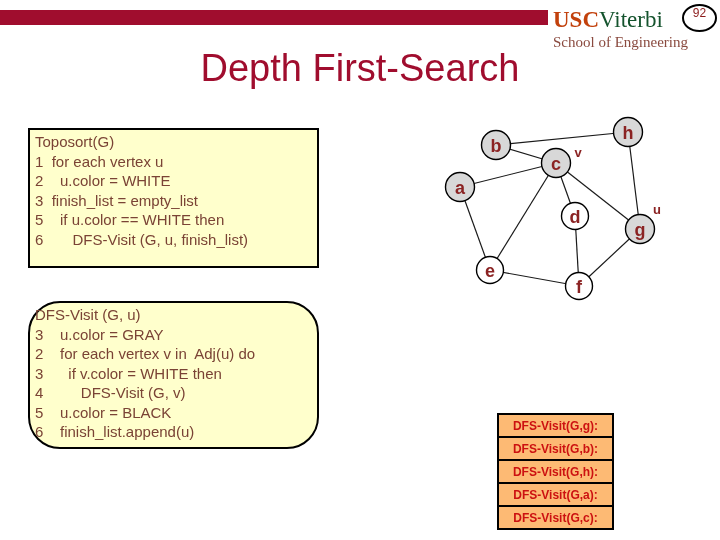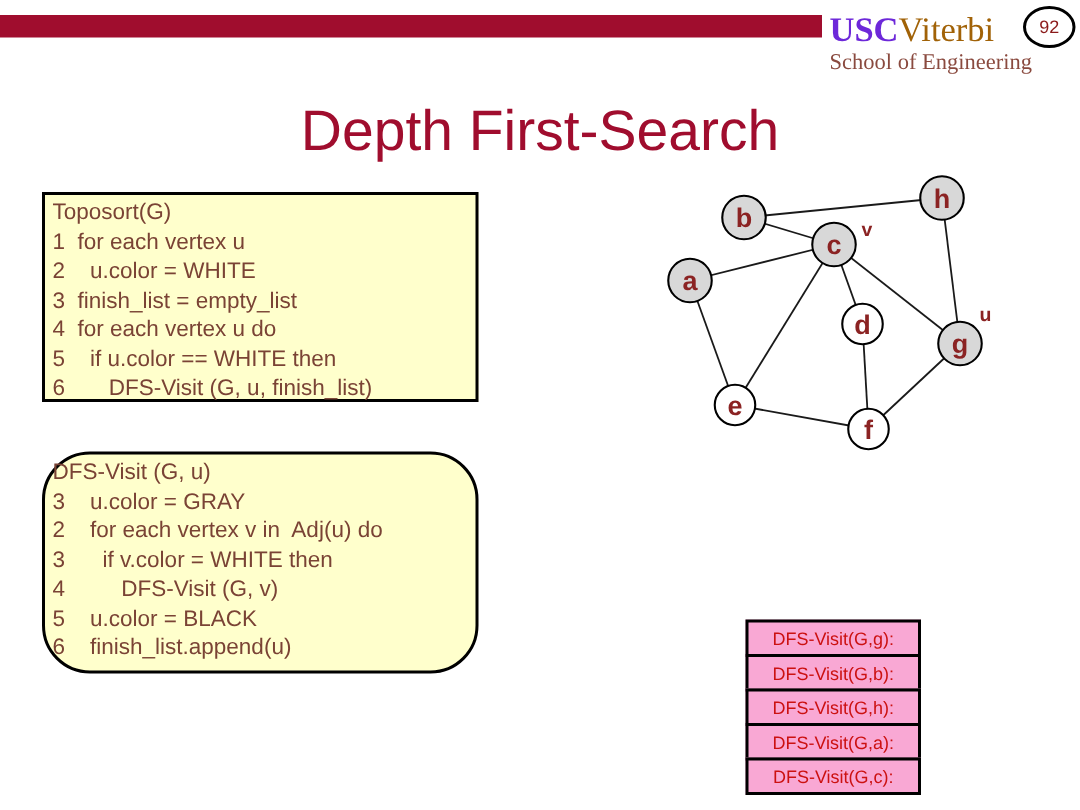--- a/index.html
+++ b/index.html
@@ -7,36 +7,36 @@
     width:720px; height:540px; background:#ffffff; position:relative;
     overflow:hidden; font-family:"Liberation Sans", sans-serif;
   }
 
   
   .topbar { position:absolute; left:0; top:10px; width:548px; height:15px; background:#A00D2E; }
 
   
   .logo { position:absolute; left:553px; top:7px; width:137px; }
   .logo-main { font-family:"Liberation Serif", serif; font-size:23px; line-height:26px; white-space:nowrap; }
-  .logo-usc { color:#6d28d9; font-weight:bold; }
-  .logo-viterbi { color:#a16207; }
+  .logo-usc { color:#c2410c; font-weight:bold; }
+  .logo-viterbi { color:#14532d; }
   .logo-school { font-family:"Liberation Serif", serif; font-size:15px; color:#8a4a3f; margin-top:1px; padding-right:2px; }
 
   
   .page-oval {
     position:absolute; left:682px; top:4px; width:35px; height:28px;
     border:2px solid #000; border-radius:50%; background:#fff; box-sizing:border-box;
-    display:flex; align-items:center; justify-content:center;
+    display:flex; align-items:flex-start; justify-content:center;
     font-size:12px; color:#8B1A1A;
   }
 
   
   .slide-title {
     position:absolute; left:0; top:47px; width:720px; text-align:center;
-    font-size:38px; color:#A00D2E; letter-spacing:0px;margin-top:20px;
+    font-size:38px; color:#A00D2E; letter-spacing:0px;
   }
 
   
   .code-box {
     position:absolute; left:28px; width:291px; box-sizing:border-box;
     background:#FFFFCC; border:2px solid #000;
     color:#7A4335; font-size:15px; line-height:19.5px; padding:2px 12px 2px 5px;
   }
   #codebox-0 { top:128px; height:140px; }
   #codebox-1 { top:301px; height:148px;border-radius:32px; }
@@ -46,22 +46,22 @@
   #graph-svg { position:absolute; left:0; top:0; }
   .graph-edge { stroke:#1a1a1a; stroke-width:1.2; }
   .graph-node { stroke:#000; stroke-width:1.4; }
   .node-letter { font-family:"Liberation Sans", sans-serif; font-size:18px; font-weight:bold; fill:#8B2323; text-anchor:middle; }
   .pointer-label { font-family:"Liberation Sans", sans-serif; font-size:13px; font-weight:bold; fill:#8B2323; text-anchor:middle; }
 
   
   .call-table { position:absolute; left:497px; top:413px; width:117px; }
   .call-row {
     box-sizing:border-box; height:25px; margin-top:-2px; border:2px solid #000;
-    background:#f9a8d4; display:flex; align-items:center; justify-content:center;
-    color:#CC1111; font-weight:normal; font-size:12px; white-space:nowrap;
+    background:#fdba74; display:flex; align-items:center; justify-content:center;
+    color:#CC1111; font-weight:bold; font-size:12px; white-space:nowrap;
   }
   .call-row:first-child { margin-top:0; }
 </style>
 </head>
 <body>
 
 <div class="topbar"></div>
 
 <div class="logo">
   <div class="logo-main"><span class="logo-usc">USC</span><span class="logo-viterbi">Viterbi</span></div>
@@ -72,21 +72,20 @@
   <span>92</span>
 </div>
 
 <div class="slide-title">Depth First-Search</div>
 
 <div class="code-box" id="codebox-0">
     <div class="code-line">Toposort(G)</div>
     <div class="code-line">1  for each vertex u</div>
     <div class="code-line">2    u.color = WHITE</div>
     <div class="code-line">3  finish_list = empty_list</div>
-    <div class="code-line">4  for each vertex u do</div>
     <div class="code-line">5    if u.color == WHITE then</div>
     <div class="code-line">6       DFS-Visit (G, u, finish_list)</div>
   </div>
 <div class="code-box" id="codebox-1">
     <div class="code-line">DFS-Visit (G, u)</div>
     <div class="code-line">3    u.color = GRAY</div>
     <div class="code-line">2    for each vertex v in  Adj(u) do</div>
     <div class="code-line">3      if v.color = WHITE then</div>
     <div class="code-line">4         DFS-Visit (G, v)</div>
     <div class="code-line">5    u.color = BLACK</div>

